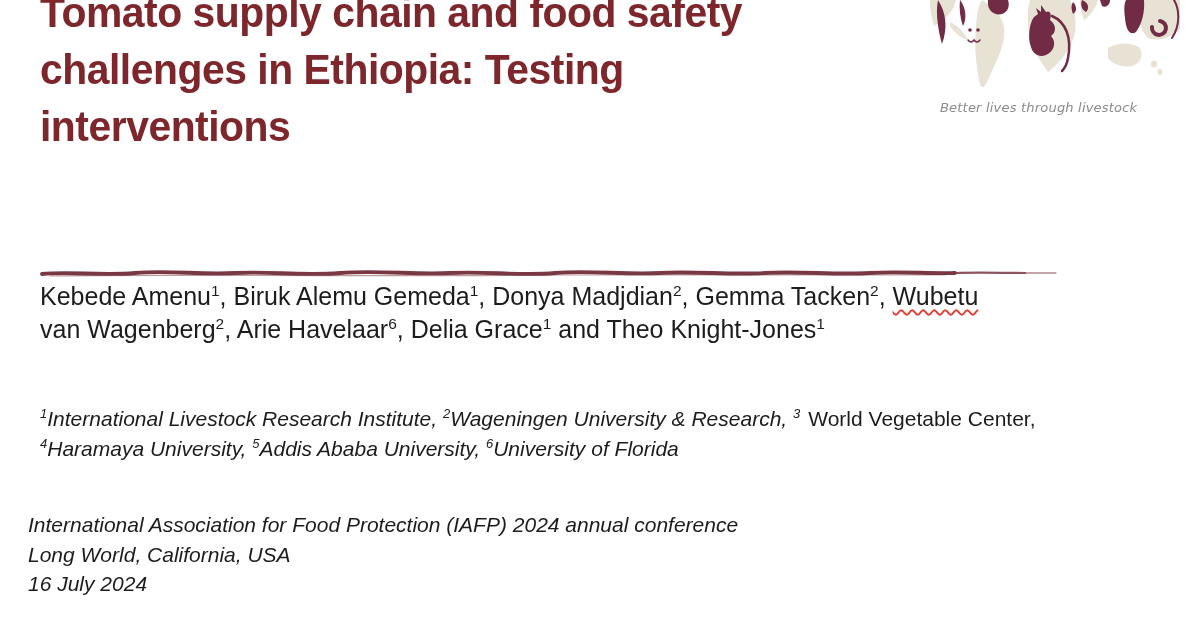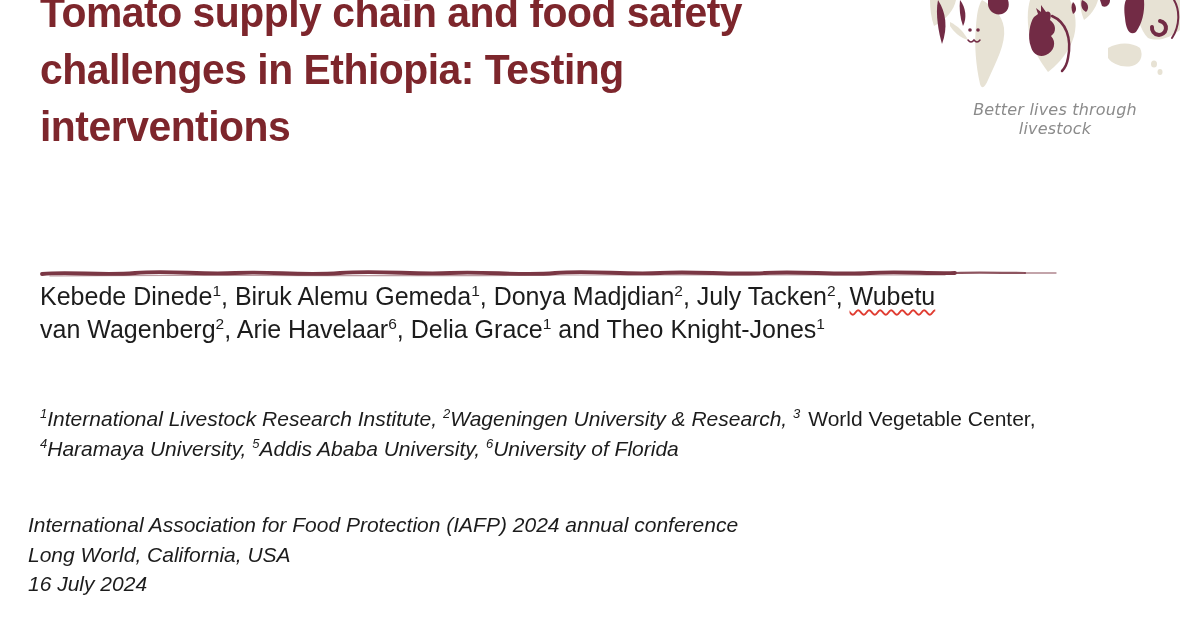--- a/index.html
+++ b/index.html
@@ -29,23 +29,23 @@
     letter-spacing:-0.5px;
     transform:scaleX(.95);transform-origin:0 0;
   }
   .title .tline{display:block;}
   .logo{
     position:absolute;left:930px;top:0;width:250px;height:125px;
   }
   .logo svg{position:absolute;left:0;top:0;}
   .logo .tagline{
     position:absolute;left:10px;top:100px;width:230px;
-    text-align:center;
+    text-align:left;
     font-family:"DejaVu Sans",sans-serif;
-    font-style:italic;font-size:16px;
+    font-style:italic;font-size:13px;
     color:var(--c-tagline);
     letter-spacing:.2px;
   }
   .divider{position:absolute;left:40px;top:266px;}
   .authors{
     position:absolute;left:40px;top:280px;width:1080px;
     font-size:25px;line-height:33px;
   }
   .authors p,.affiliations p,.conference p{margin:0;}
   sup{font-size:62%;line-height:0;vertical-align:super;}
@@ -114,21 +114,21 @@
   </div>
 
   <svg class="divider" width="1020" height="14" viewBox="0 0 1020 14" aria-hidden="true">
     <path class="div-stroke" stroke-width="3.8" d="M2,8 C30,5 60,10 95,7 C130,4 160,9 195,7 C230,5 260,10 300,7 C340,4 375,9 410,7 C445,5 480,10 515,7 C550,4 585,9 620,7 C655,5 690,9 725,7 C760,5 795,9 830,7 C860,5 890,8 915,7"></path>
     <path class="div-stroke" stroke-width="2.2" opacity="0.85" d="M915,7 C940,6 962,7 985,7"></path>
     <path class="div-stroke" stroke-width="1.3" opacity="0.6" d="M985,7 C998,7 1008,7 1016,7"></path>
     <path class="div-stroke" stroke-width="1.2" opacity="0.5" d="M10,10 C120,8 300,11 520,9 C700,8 840,10 905,9"></path>
   </svg>
 
   <div class="authors">
-    <p><span>Kebede Dinede</span><sup>1</sup><span>, Biruk Alemu Gemeda</span><sup>1</sup><span>, Donya Madjdian</span><sup>2</sup><span>, July Tacken</span><sup>2</sup><span>, </span><span class="wavy">Wubetu</span></p>
+    <p><span>Kebede Amenu</span><sup>1</sup><span>, Biruk Alemu Gemeda</span><sup>1</sup><span>, Donya Madjdian</span><sup>2</sup><span>, Gemma Tacken</span><sup>2</sup><span>, </span><span class="wavy">Wubetu</span></p>
     <p><span>van Wagenberg</span><sup>2</sup><span>, Arie Havelaar</span><sup>6</sup><span>, Delia Grace</span><sup>1</sup><span> and Theo Knight-Jones</span><sup>1</sup></p>
   </div>
 
   <div class="affiliations">
     <p><sup>1</sup><span>International Livestock Research Institute, </span><sup>2</sup><span>Wageningen University &amp; Research, </span><sup>3</sup><span class="upright">World Vegetable Center,</span></p>
     <p><sup>4</sup><span>Haramaya University, </span><sup>5</sup><span>Addis Ababa University, </span><sup>6</sup><span>University of Florida</span></p>
   </div>
 
   <div class="conference">
     <p>International Association for Food Protection (IAFP) 2024 annual conference</p>

